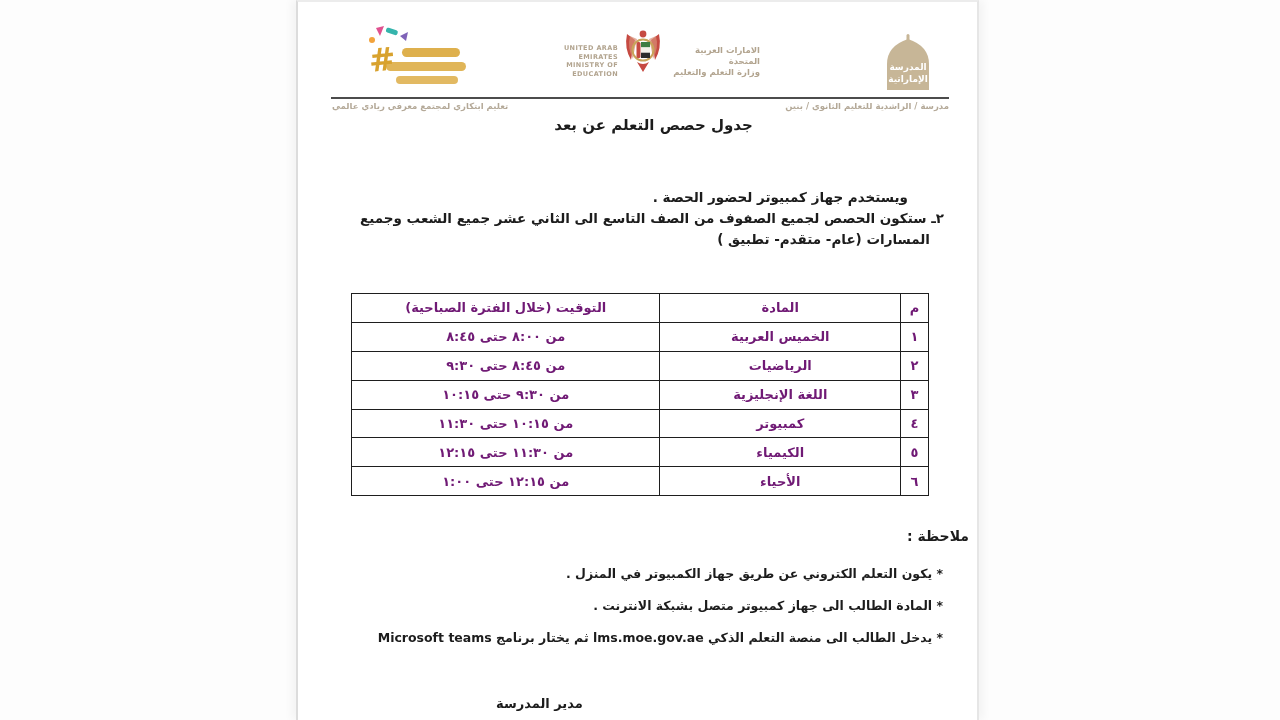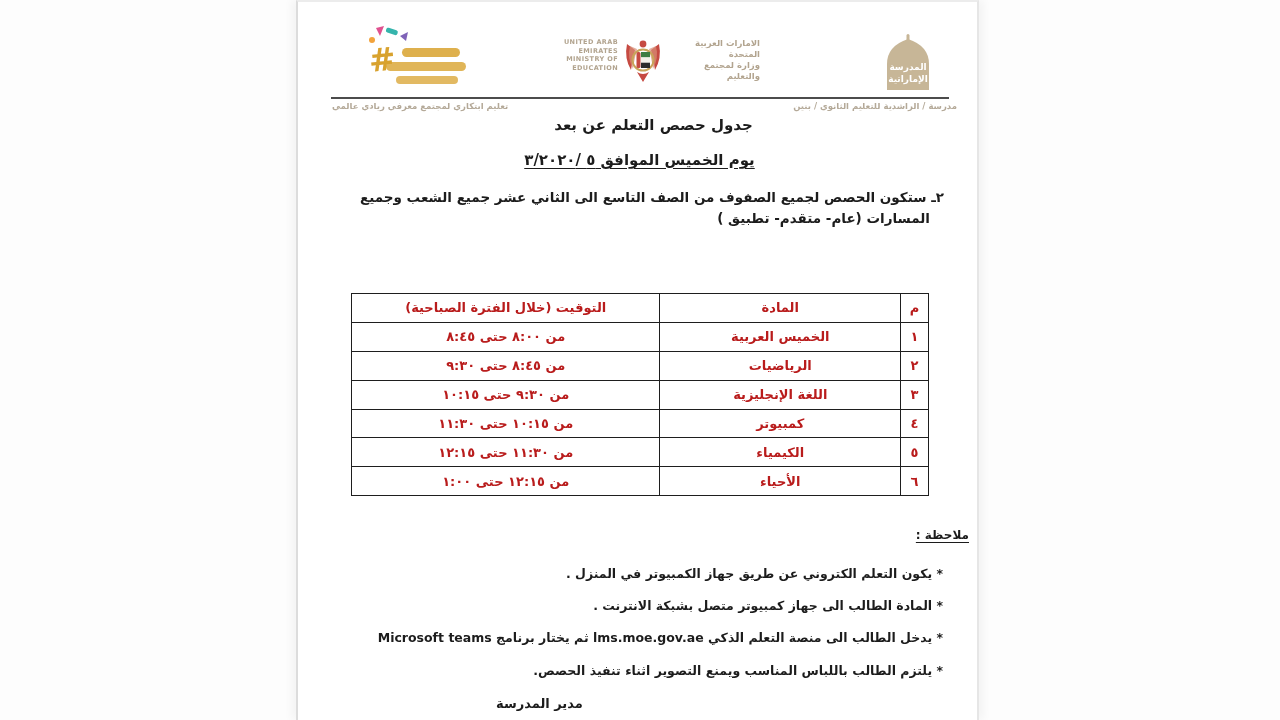--- a/index.html
+++ b/index.html
@@ -8,44 +8,44 @@
   .stage { position:relative; width:1280px; height:720px; background:#fdfdfd; }
   .page  { position:absolute; left:296px; top:0; width:683px; height:720px;
            background:#ffffff; border-left:2px solid #dcdcdc; border-right:2px solid #e6e6e6;
            border-top:2px solid #ececec; box-shadow:-5px 0 8px rgba(0,0,0,.04), 5px 0 8px rgba(0,0,0,.04); }
   .abs { position:absolute; }
   .blk { color:#1c1c1c; font-weight:700; }
   
   .head-rule { top:95px; left:33px; width:618px; height:2px; background:#4c4c4c; }
   .subtxt { top:99px; font-size:8.5px; font-weight:700; color:#b4a998; letter-spacing:.2px; white-space:nowrap; }
   .motto { left:34px; }
-  .schoolline { right:20px; direction:rtl; }
-  .ministry { left:236px; top:36px; width:228px; height:52px; display:flex; align-items:flex-start; gap:5px; }
+  .schoolline { right:28px; direction:rtl; }
+  .ministry { left:236px; top:24px; width:228px; height:52px; display:flex; align-items:flex-end; gap:5px; }
   .min-en { width:84px; text-align:right; font-size:6.5px; line-height:8.5px; font-weight:700;
             color:#b2a48f; letter-spacing:.4px; }
   .min-ar { width:92px; text-align:right; direction:rtl; font-size:8.5px; line-height:11px;
             font-weight:700; color:#b2a48f; }
   
   .doc-title { top:114px; left:14px; width:683px; text-align:center; font-size:15px; direction:rtl; }
   .doc-date  { top:149px; left:0; width:683px; text-align:center; font-size:15px; direction:rtl;
                text-decoration:underline; text-underline-offset:3px; }
   
   .intro { top:185px; right:33px; width:616px; direction:rtl; text-align:right;
            font-size:13.5px; line-height:21px; }
   .indent-a { padding-right:36px; }
   .indent-b { padding-right:14px; }
   
   table.sched { top:291px; left:53px; position:absolute; width:578px; border-collapse:collapse;
                 direction:rtl; }
   table.sched td, table.sched th { border:1.6px solid #1e1e1e; height:28.9px; text-align:center;
-                vertical-align:middle; font-size:13px; font-weight:700; color:#b91c1c; }
+                vertical-align:middle; font-size:13px; font-weight:700; color:#701a75; }
   .col-num { width:28px; } .col-sub { width:241px; } .col-time { width:309px; }
   
-  .note-head { top:526px; right:8px; font-size:12px; direction:rtl;
-               text-decoration:underline; text-underline-offset:3px; }
+  .note-head { top:526px; right:8px; font-size:14px; direction:rtl;
+               text-underline-offset:3px; }
   .note { right:34px; direction:rtl; text-align:right; font-size:12.5px; white-space:nowrap; }
   .n1 { top:564px; } .n2 { top:596px; } .n3 { top:628px; } .n4 { top:661px; }
   .signature { top:694px; left:198px; font-size:13px; direction:rtl; }
 </style>
 </head>
 <body>
 
 <div class="stage">
   <div class="page">
 
@@ -77,41 +77,41 @@
           <circle cx="20" cy="22" r="10.5" fill="none" stroke="#c8a45a" stroke-width="2"></circle>
           <rect x="13.5" y="14" width="4" height="16" rx="1.5" fill="#c64a42"></rect>
           <rect x="18" y="14" width="9" height="5.4" fill="#3e7d44"></rect>
           <rect x="18" y="19.4" width="9" height="5.3" fill="#f4f1ea"></rect>
           <rect x="18" y="24.7" width="9" height="5.3" fill="#2c2c2c"></rect>
           <path d="M14,34 L20,44 L26,34 Q20,38 14,34 Z" fill="#c64a42"></path>
         </svg>
       </div>
       <div class="min-ar">
         <div>الامارات العربية المتحدة</div>
-        <div>وزارة لمجتمع والتعليم</div>
+        <div>وزارة التعلم والتعليم</div>
       </div>
     </div>
 
     <div class="abs" style="right:38px; top:32px; width:62px; height:58px;">
       <svg width="62" height="58" viewBox="0 0 62 58">
         <path d="M10,56 L10,30 Q10,12 31,5 Q52,12 52,30 L52,56 Z" fill="#c7b697"></path>
         <rect x="29.5" y="0" width="3" height="7" rx="1.5" fill="#c7b697"></rect>
         <text x="31" y="36" text-anchor="middle" font-size="9" font-weight="bold" fill="#ffffff" direction="rtl">المدرسة</text>
         <text x="31" y="48" text-anchor="middle" font-size="9" font-weight="bold" fill="#ffffff" direction="rtl">الإماراتية</text>
       </svg>
     </div>
 
     <div class="abs head-rule"></div>
     <div class="abs subtxt motto">تعليم ابتكاري لمجتمع معرفي ريادي عالمي</div>
     <div class="abs subtxt schoolline">مدرسة / الراشدية للتعليم الثانوي / بنين</div>
 
     <div class="abs blk doc-title">جدول حصص التعلم عن بعد</div>
-    <div class="abs blk doc-date">يوم الخميس الموافق ٥ /٣/٢٠٢٠</div>
 
     <div class="abs blk intro">
+      <div class="indent-a">ويستخدم جهاز كمبيوتر لحضور الحصة .</div>
       <div>٢ـ ستكون الحصص  لجميع الصفوف من الصف التاسع الى الثاني عشر جميع الشعب وجميع</div>
       <div class="indent-b">المسارات (عام- متقدم- تطبيق )</div>
     </div>
 
     <table class="sched">
       <tbody>
           <tr>
         <th class="col-num">م</th>
         <th class="col-sub">المادة</th>
         <th class="col-time">التوقيت (خلال الفترة الصباحية)</th>
@@ -146,18 +146,17 @@
         <td>الأحياء</td>
         <td>من ١٢:١٥ حتى ١:٠٠</td>
       </tr>
     </tbody>
       </table>
 
     <div class="abs blk note-head">ملاحظة :</div>
     <div class="abs blk note n1">* يكون التعلم الكتروني عن طريق جهاز الكمبيوتر في المنزل .</div>
     <div class="abs blk note n2">* المادة الطالب الى جهاز كمبيوتر متصل بشبكة الانترنت .</div>
     <div class="abs blk note n3">* يدخل الطالب الى منصة التعلم الذكي  lms.moe.gov.ae ثم يختار برنامج Microsoft teams</div>
-    <div class="abs blk note n4">* يلتزم الطالب باللباس المناسب ويمنع التصوير اثناء تنفيذ الحصص.</div>
 
     <div class="abs blk signature">مدير المدرسة</div>
 
   </div>
 </div>
 
 </body></html>

